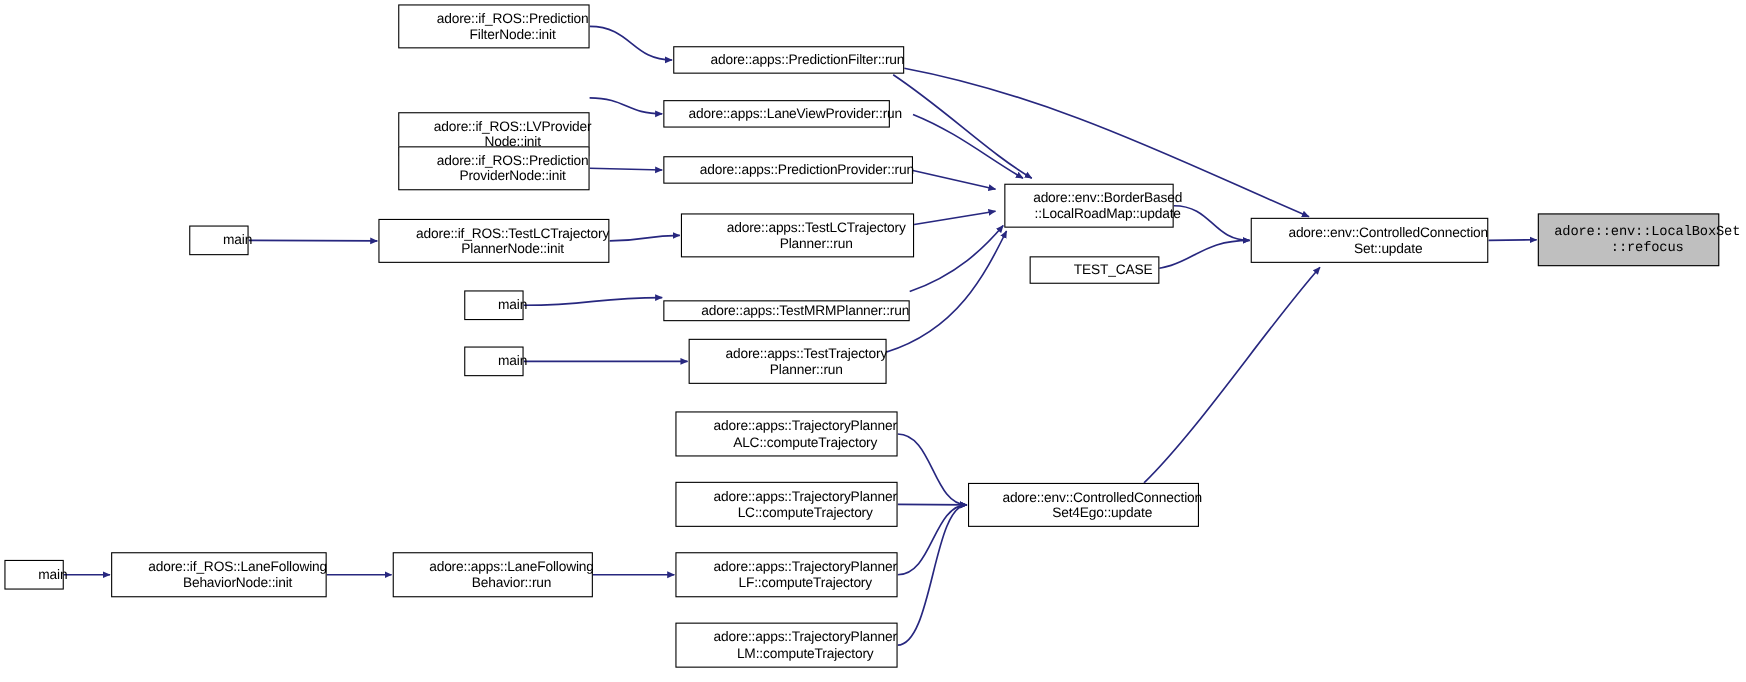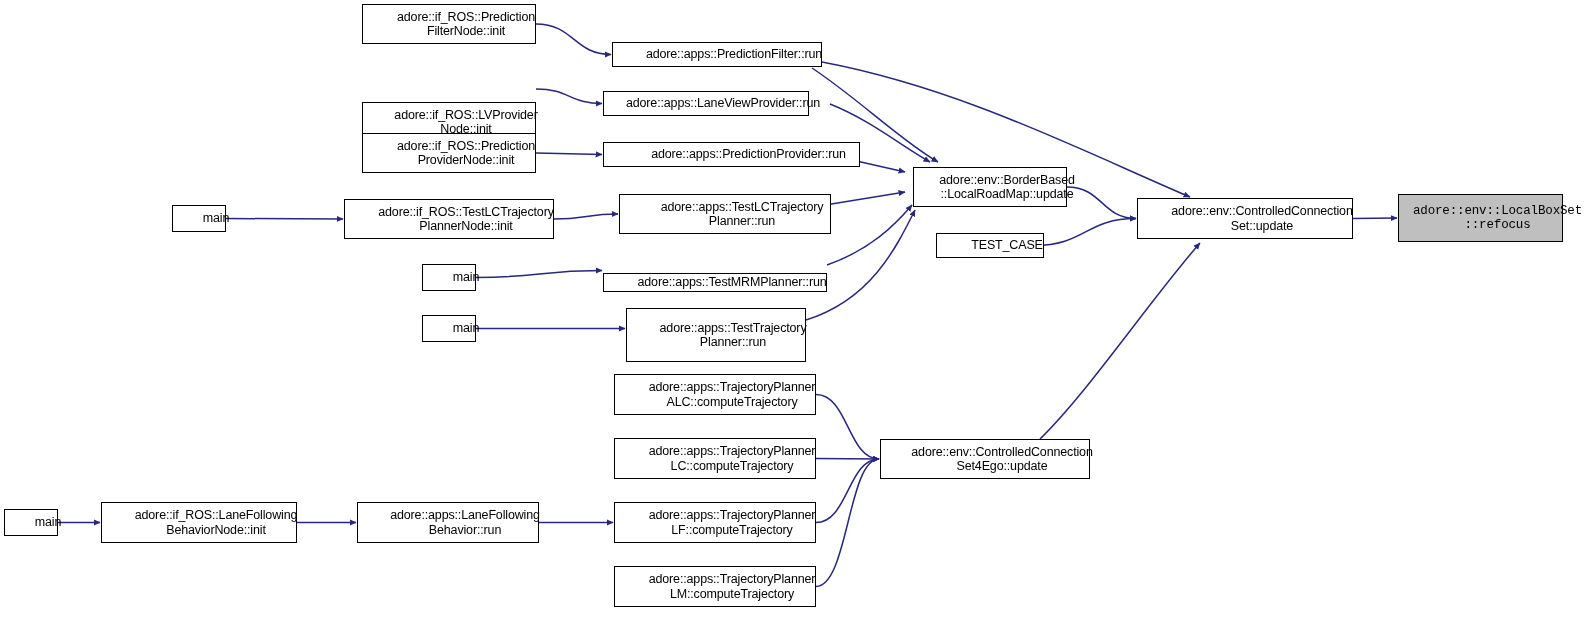--- a/index.html
+++ b/index.html
@@ -96,21 +96,21 @@
       <span class="lbl">adore::if_ROS::LVProvider
 Node::init</span>
     </div>
     <div class="gnode" style="left: 603px; top: 91px; width: 206px; height: 25px;">
       <span class="lbl">adore::apps::LaneViewProvider::run</span>
     </div>
     <div class="gnode" style="left: 362px; top: 133px; width: 174px; height: 40px;">
       <span class="lbl">adore::if_ROS::Prediction
 ProviderNode::init</span>
     </div>
-    <div class="gnode" style="left: 603px; top: 142px; width: 257px; height: 25px;">
+    <div class="gnode" style="left: 603px; top: 142px; width: 227px; height: 25px;">
       <span class="lbl">adore::apps::PredictionProvider::run</span>
     </div>
     <div class="gnode" style="left: 172px; top: 205px; width: 54px; height: 27px;">
       <span class="lbl">main</span>
     </div>
     <div class="gnode" style="left: 344px; top: 199px; width: 210px; height: 40px;">
       <span class="lbl">adore::if_ROS::TestLCTrajectory
 PlannerNode::init</span>
     </div>
     <div class="gnode" style="left: 619px; top: 194px; width: 212px; height: 40px;">
@@ -122,33 +122,33 @@
 ::LocalRoadMap::update</span>
     </div>
     <div class="gnode" style="left: 1137px; top: 198px; width: 216px; height: 41px;">
       <span class="lbl">adore::env::ControlledConnection
 Set::update</span>
     </div>
     <div class="gnode highlight" style="left: 1398px; top: 194px; width: 165px; height: 48px; font-family: Liberation Mono, monospace;">
       <span class="lbl">adore::env::LocalBoxSet
 ::refocus</span>
     </div>
-    <div class="gnode" style="left: 936px; top: 233px; width: 108px; height: 25px;">
+    <div class="gnode" style="left: 936px; top: 233px; width: 118px; height: 25px;">
       <span class="lbl">TEST_CASE</span>
     </div>
     <div class="gnode" style="left: 422px; top: 264px; width: 54px; height: 27px;">
       <span class="lbl">main</span>
     </div>
     <div class="gnode" style="left: 603px; top: 273px; width: 224px; height: 19px;">
       <span class="lbl">adore::apps::TestMRMPlanner::run</span>
     </div>
     <div class="gnode" style="left: 422px; top: 315px; width: 54px; height: 27px;">
       <span class="lbl">main</span>
     </div>
-    <div class="gnode" style="left: 626px; top: 308px; width: 180px; height: 54px;">
+    <div class="gnode" style="left: 626px; top: 308px; width: 180px; height: 41px;">
       <span class="lbl">adore::apps::TestTrajectory
 Planner::run</span>
     </div>
     <div class="gnode" style="left: 614px; top: 374px; width: 202px; height: 41px;">
       <span class="lbl">adore::apps::TrajectoryPlanner
 ALC::computeTrajectory</span>
     </div>
     <div class="gnode" style="left: 614px; top: 438px; width: 202px; height: 41px;">
       <span class="lbl">adore::apps::TrajectoryPlanner
 LC::computeTrajectory</span>

